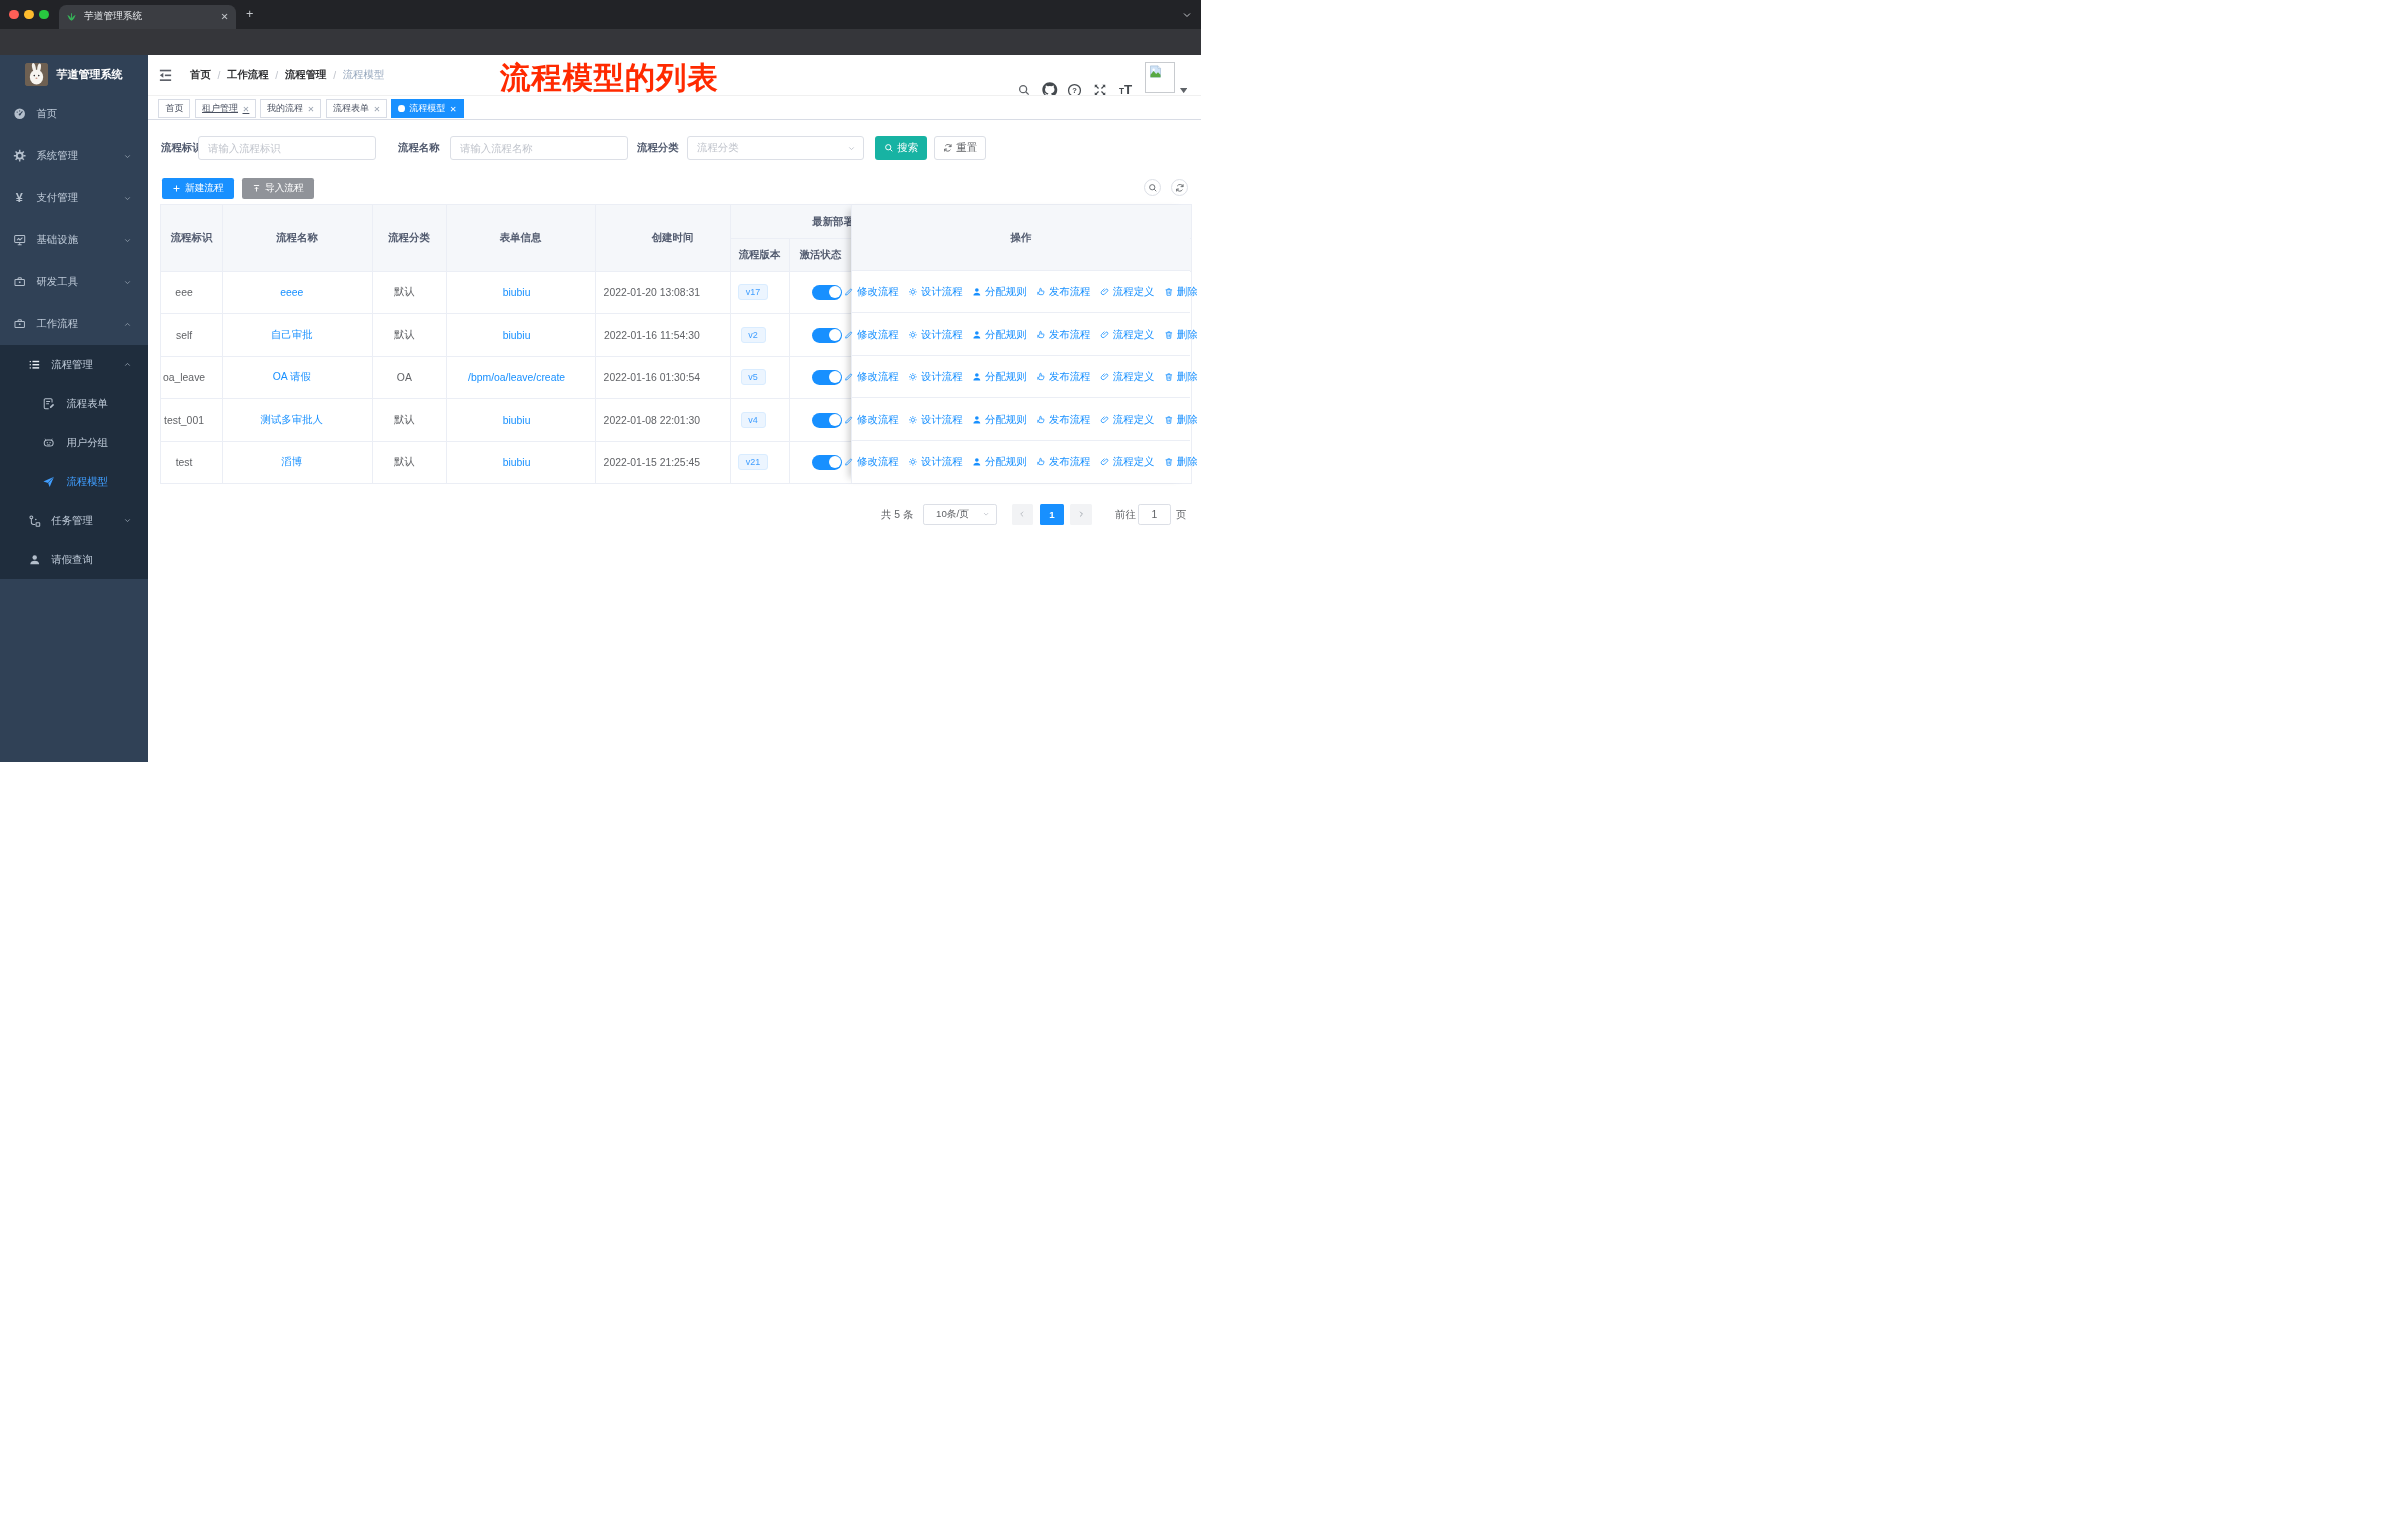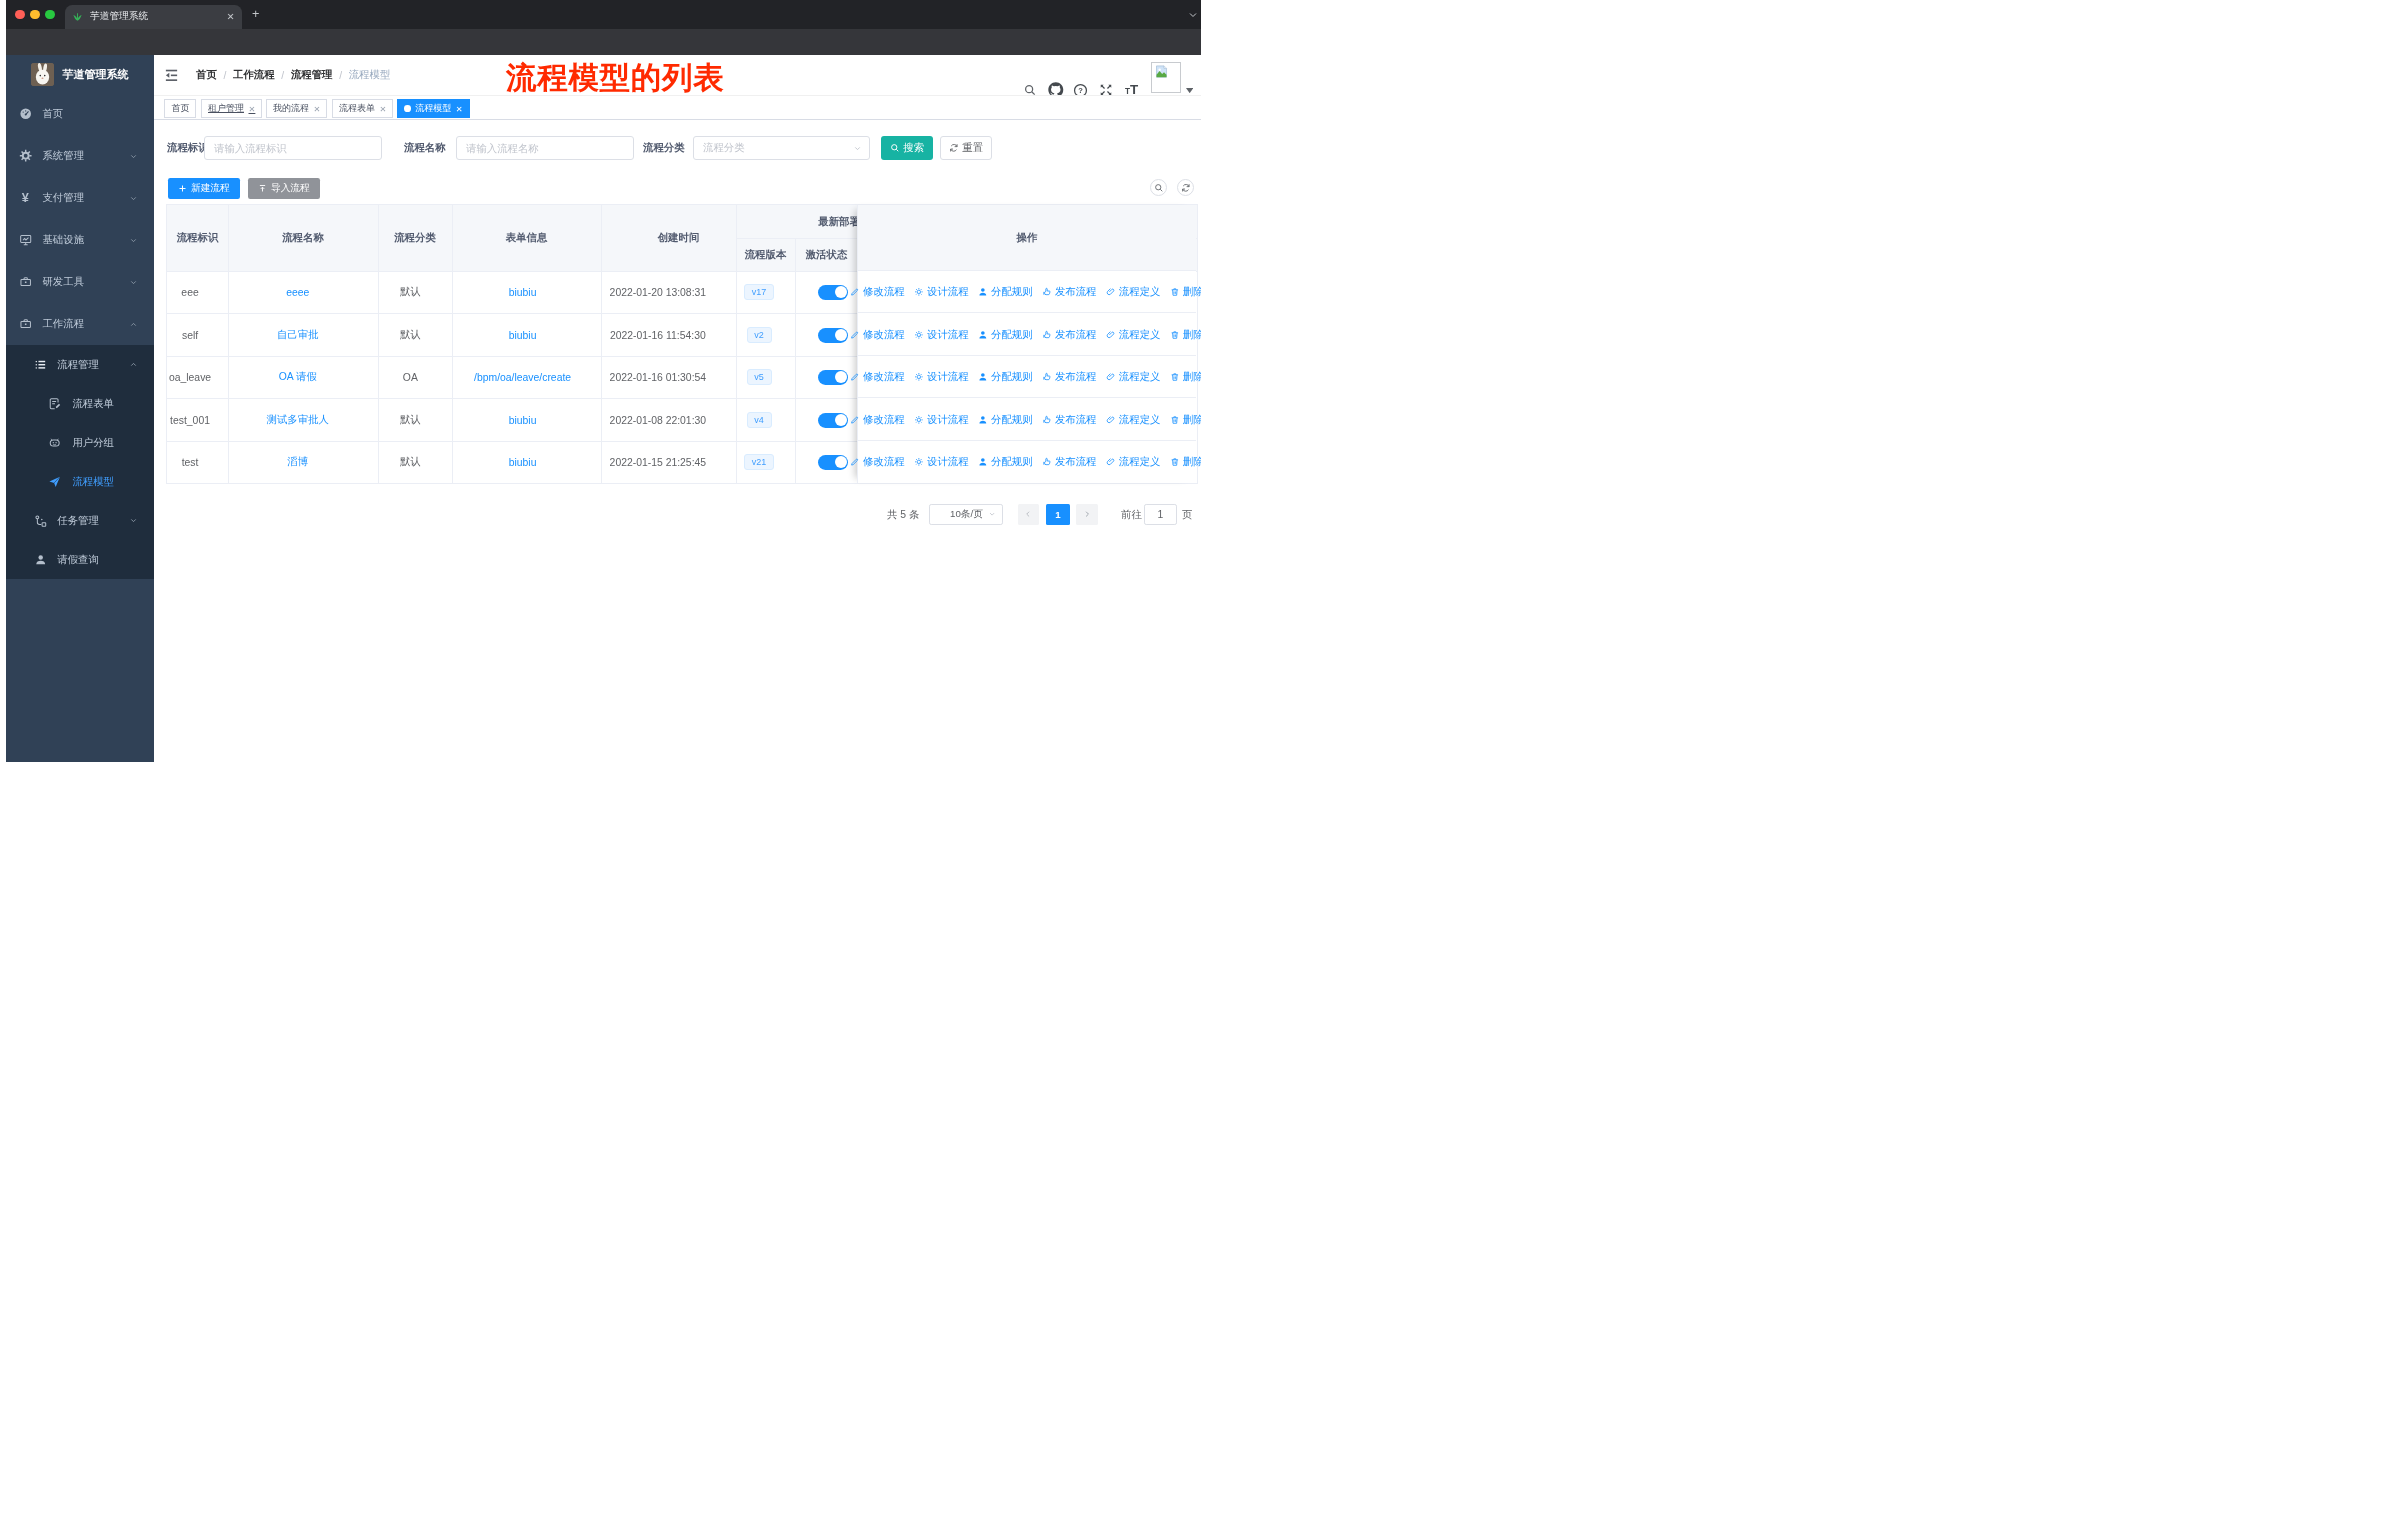--- a/index.html
+++ b/index.html
@@ -1,17 +1,17 @@
 <!DOCTYPE html>
 <html style="font-size:12px"><head>
 <meta charset="utf-8">
 <style>
   html,body{margin:0;padding:0;width:1201px;height:762px;overflow:hidden;
     font-family:"Liberation Sans","DejaVu Sans",sans-serif;}
-  #page{position:relative;width:1201px;height:762px;background:#fff;margin-left:6px;}
+  #page{position:relative;width:1201px;height:762px;background:#fff;}
   .abs{position:absolute;}
   .flex{display:flex;align-items:center;}
   svg{display:block;}
 
   
   .tabstrip{position:absolute;left:0;top:0;width:1201px;height:29px;background:#222327;}
   .light{position:absolute;top:9.7px;width:9.7px;height:9.7px;border-radius:50%;}
   .tab{position:absolute;left:59px;top:4.5px;width:177px;height:24.6px;background:#3b3d42;border-radius:7.4px 7.4px 0 0;display:flex;align-items:center;padding:0 7.4px;box-sizing:border-box;}
   .tab-title{color:#e8eaed;font-size:9.7px;margin-left:6.7px;flex:1;white-space:nowrap;overflow:hidden;}
   .chrome-btn{color:#c3c6ca;}
@@ -89,21 +89,21 @@
   .switch{width:30px;height:15px;border-radius:7.4px;background:#1890ff;position:relative;display:inline-block;cursor:pointer;}
   .knob{position:absolute;right:1.5px;top:1.5px;width:12px;height:12px;border-radius:50%;background:#fff;}
   #fixedcol{position:absolute;left:690px;top:0;width:339px;height:278px;background:#fff;border-left:0.7px solid #ebeef5;box-shadow:-6.7px 0 7.4px -4.5px rgba(0,0,0,.22);box-sizing:border-box;}
   .ohead{position:absolute;left:0;top:0;width:100%;height:66px;background:#f5f7fa;border-bottom:0.7px solid #ebeef5;box-sizing:border-box;display:flex;align-items:center;justify-content:center;font-weight:600;color:#515a6e;}
   .orow{position:absolute;left:0;width:100%;height:42px;display:flex;align-items:center;justify-content:center;gap:9.7px;box-sizing:border-box;}
   .orow.bb{border-bottom:0.7px solid #ebeef5;}
   .alink{display:flex;align-items:center;gap:3px;color:#1890ff;font-size:10.4px;cursor:pointer;white-space:nowrap;}
 
   
   .pgt{position:absolute;top:504px;height:21px;line-height:21px;font-size:10.4px;color:#606266;}
-  .pgsel{position:absolute;left:923px;top:504px;width:74px;height:21px;border:0.7px solid #dcdfe6;border-radius:2.2px;box-sizing:border-box;display:flex;align-items:center;justify-content:space-between;padding:0 6px 0 20px;font-size:9.7px;color:#606266;cursor:pointer;}
+  .pgsel{position:absolute;left:923px;top:504px;width:74px;height:21px;border:0.7px solid #dcdfe6;border-radius:2.2px;box-sizing:border-box;display:flex;align-items:center;justify-content:space-between;padding:0 6px 0 12px;font-size:9.7px;color:#606266;cursor:pointer;}
   .pgbtn{position:absolute;top:504px;height:21px;background:#f2f3f5;border-radius:1.5px;display:flex;align-items:center;justify-content:center;cursor:pointer;}
   .pgcur{position:absolute;left:1040px;top:504px;width:24px;height:21px;background:#1890ff;border-radius:1.5px;color:#fff;font-size:9.7px;font-weight:600;display:flex;align-items:center;justify-content:center;}
   .pginput{position:absolute;left:1138px;top:504px;width:33px;height:21px;border:0.7px solid #dcdfe6;border-radius:2.2px;box-sizing:border-box;text-align:center;font-size:10.4px;color:#606266;outline:none;font-family:inherit;}
 </style>
 </head>
 <body>
 
 <div id="page">
 
   <div class="tabstrip">

